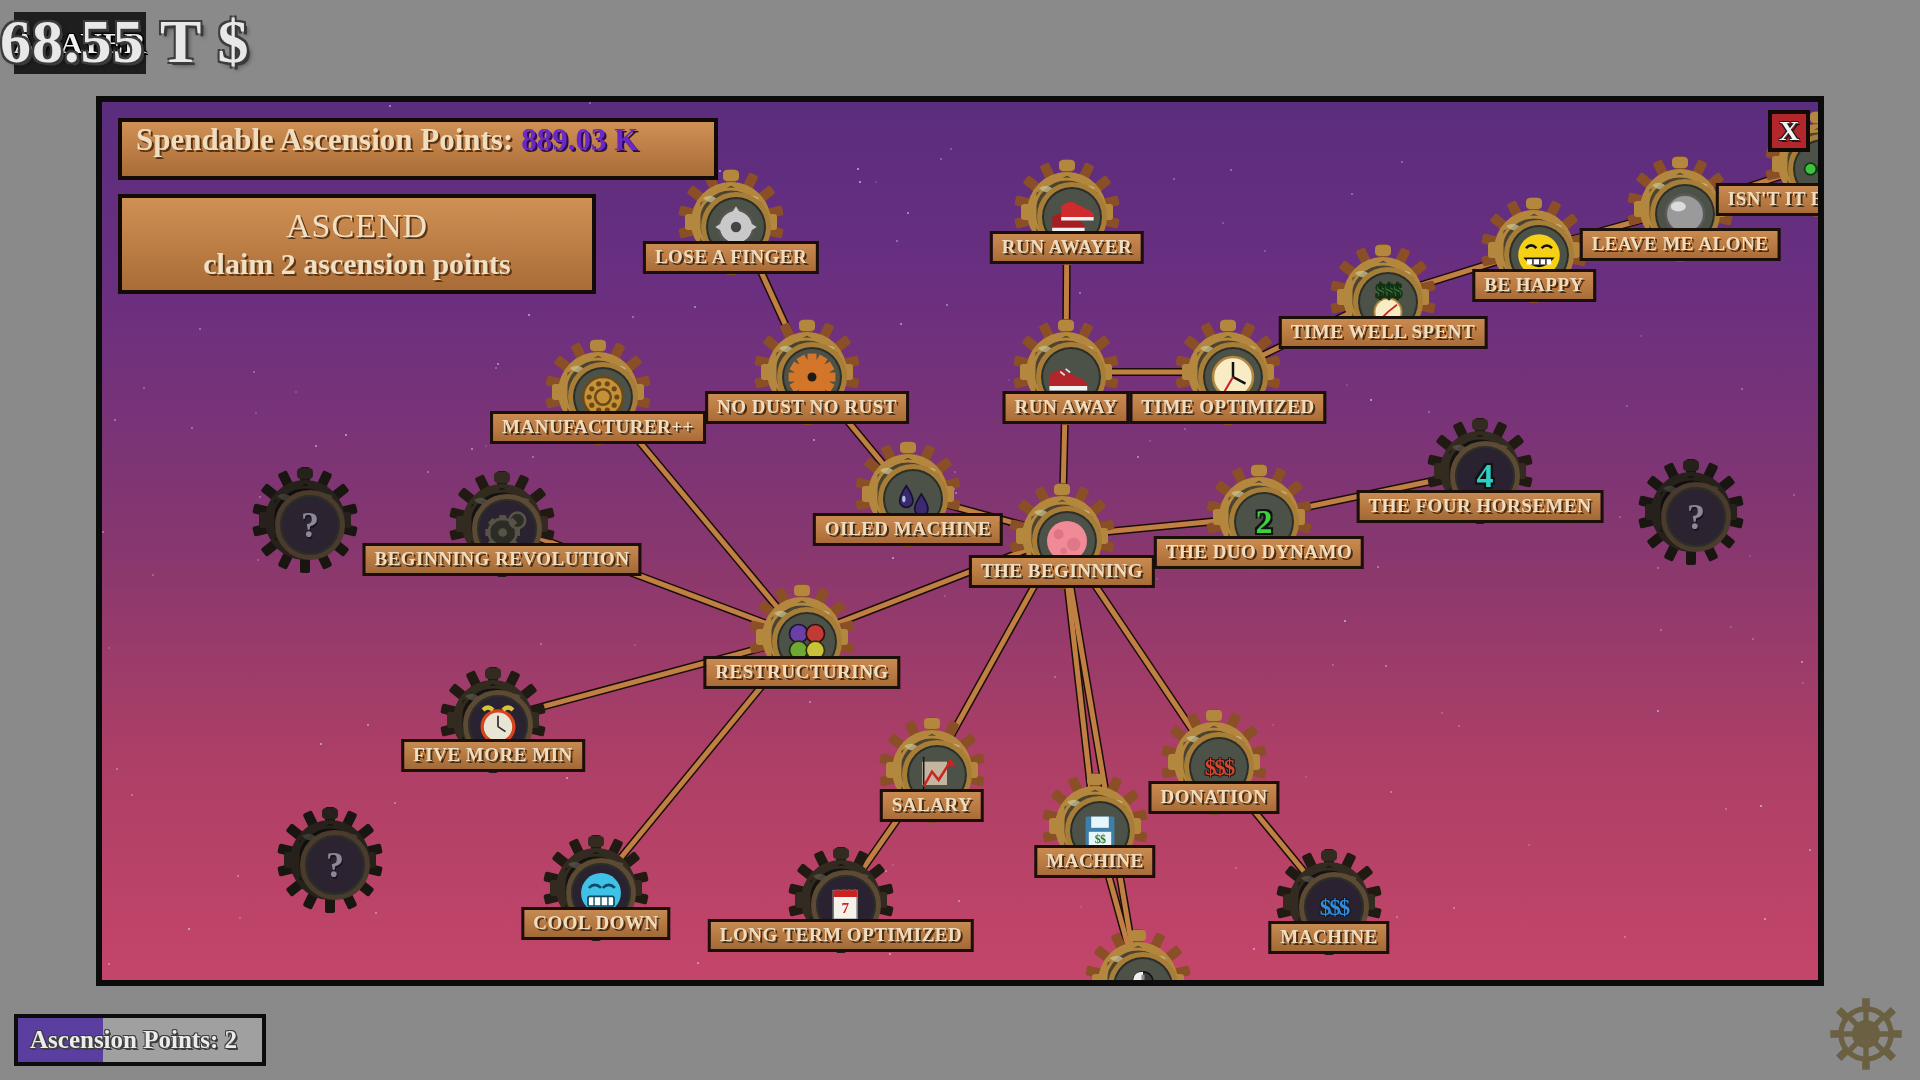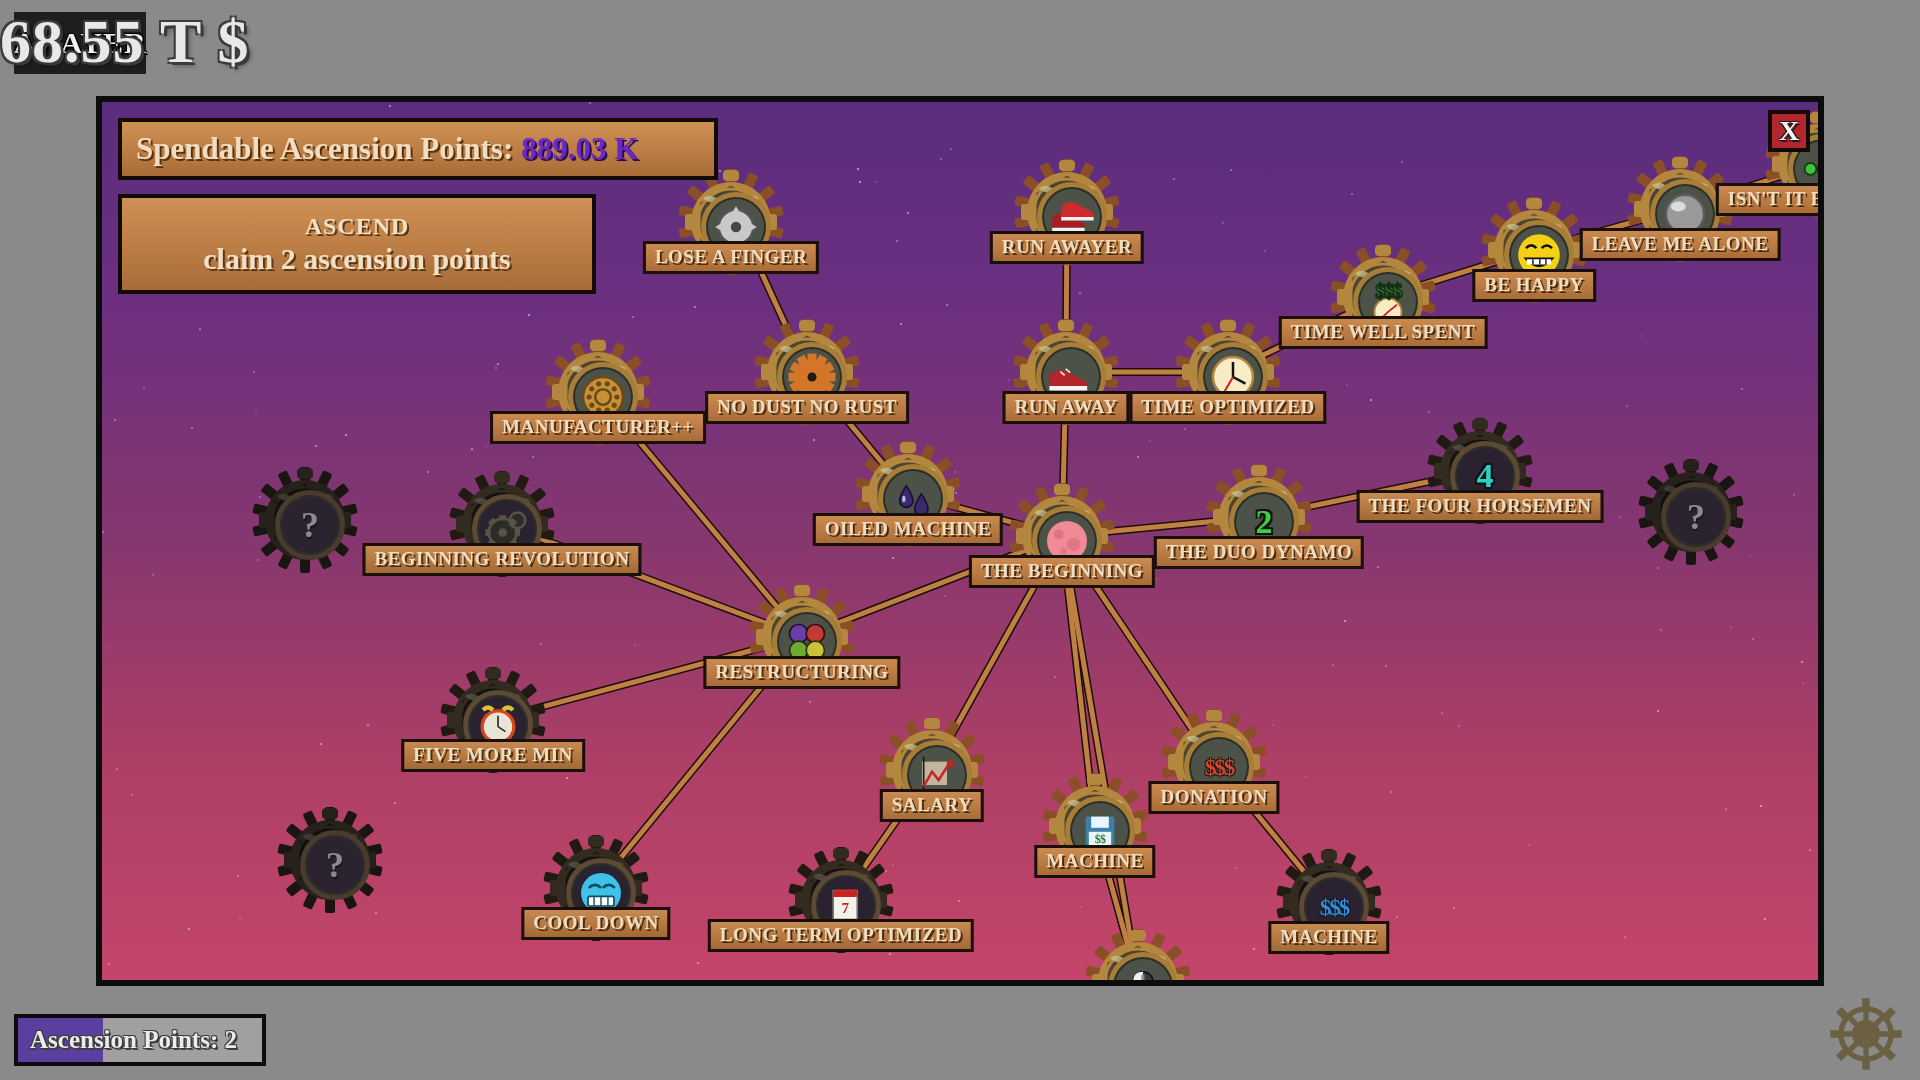--- a/index.html
+++ b/index.html
@@ -77,33 +77,33 @@
   .dollar3{font-size:23px;font-weight:bold;letter-spacing:-2px;
     text-shadow:1px 1px 0 #1a1a1a,-1px -1px 0 #1a1a1a,1px -1px 0 #1a1a1a,-1px 1px 0 #1a1a1a;}
   .bignum{font-size:34px;font-weight:bold;
     text-shadow:2px 2px 0 #111,-2px -2px 0 #111,2px -2px 0 #111,-2px 2px 0 #111;}
   .qmark{font-size:36px;font-weight:bold;color:#8e8795;text-shadow:1px 2px 0 #1b1420;}
 
   
   #asc-points{
     position:absolute;left:16px;top:16px;width:600px;height:62px;
     background:linear-gradient(180deg,#cf9055 0%, #bb7d44 55%, #a96c38 100%);
-    border:4px solid #120a04;display:flex;align-items:center;
+    border:4px solid #120a04;display:flex;
     padding-left:14px;box-sizing:border-box;
   }
   #asc-points .t{font-size:31px;font-weight:bold;color:#f0ddc0;text-shadow:2px 2px 0 #58310f;}
   #asc-points .v{font-size:31px;font-weight:bold;margin-left:8px;color:#6b28c8;text-shadow:2px 2px 0 #2b0d52;}
   #ascend-btn{
     position:absolute;left:16px;top:92px;width:478px;height:100px;
     background:linear-gradient(180deg,#cf9055 0%, #bb7d44 55%, #a96c38 100%);
     border:4px solid #120a04;box-sizing:border-box;
     display:flex;flex-direction:column;align-items:center;justify-content:center;
     cursor:pointer;
   }
-  #ascend-btn .l1{font-size:24px;font-weight:bold;color:#efe0c6;text-shadow:2px 2px 0 #5e3614;letter-spacing:1px;}
+  #ascend-btn .l1{font-size:34px;font-weight:normal;color:#efe0c6;text-shadow:2px 2px 0 #5e3614;letter-spacing:1px;}
   #ascend-btn .l2{font-size:30px;font-weight:bold;color:#efe0c6;text-shadow:2px 2px 0 #5e3614;margin-top:2px;}
 
   #close-btn{
     position:absolute;right:8px;top:8px;width:42px;height:42px;
     background:#b2262c;border:4px solid #120a04;box-sizing:border-box;
     display:flex;align-items:center;justify-content:center;
     color:#f5f5f5;font-weight:bold;font-size:28px;cursor:pointer;
     text-shadow:2px 2px 0 #1a1a1a,-1px -1px 0 #1a1a1a,1px -1px 0 #1a1a1a,-1px 1px 0 #1a1a1a;
   }
 

